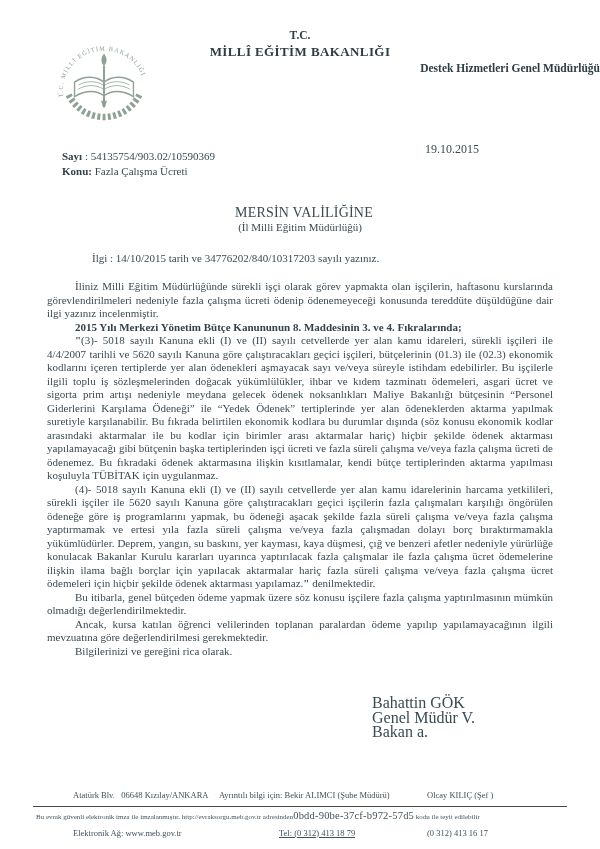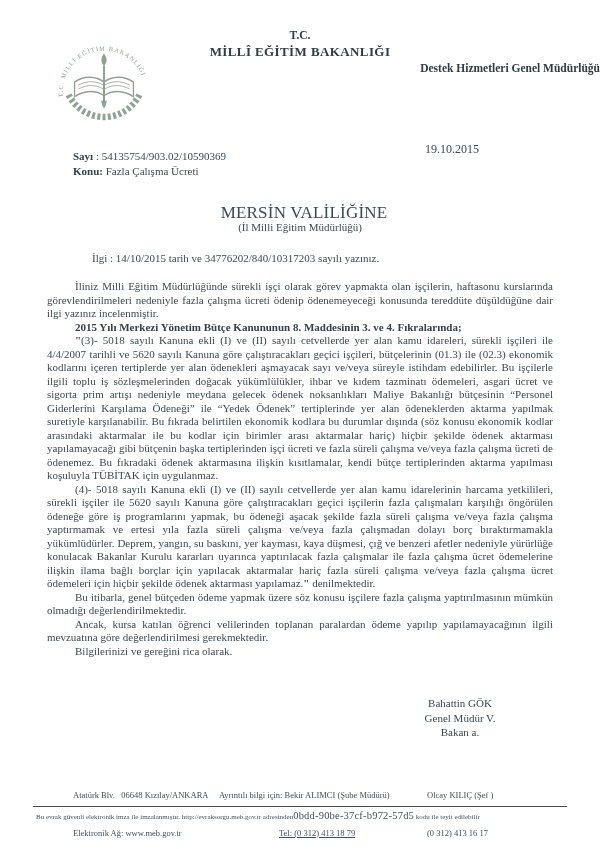--- a/index.html
+++ b/index.html
@@ -8,36 +8,36 @@
     font-family:"Liberation Serif", serif;color:#3a4a52;overflow:hidden;
     margin:0 auto;box-sizing:border-box;
   }
   
   .seal{position:absolute;top:32px;left:50px;width:108px;height:108px;}
   .head-center{position:absolute;top:28px;left:0;right:0;text-align:center;color:#2e3c44;}
   .head-tc{font-size:11.5px;font-weight:bold;line-height:15px;}
   .head-ministry{font-size:13px;font-weight:bold;letter-spacing:.4px;line-height:17px;}
   .head-dept{font-size:11.5px;font-weight:bold;line-height:16px;text-align:right;}
   
-  .meta{position:absolute;top:149px;left:73px;right:48px;font-size:11px;line-height:15px;}
+  .meta{position:absolute;top:149px;left:62px;right:48px;font-size:11px;line-height:15px;}
   .meta-row{white-space:pre-wrap;}
   .b{font-weight:bold;color:#32424a;}
   .date{position:absolute;top:142px;left:425px;font-size:12px;}
   
   .recipient{position:absolute;top:205px;left:0;right:0;text-align:center;line-height:15px;}
-  .recipient .r1{font-size:17px;letter-spacing:.2px;padding-left:8px;}
+  .recipient .r1{font-size:14px;letter-spacing:.2px;padding-left:8px;}
   .recipient .r2{font-size:11px;}
   
   .ilgi{position:absolute;top:252px;left:76px;right:48px;font-size:11px;white-space:pre-wrap;margin-left:16px;}
   
   .bodytext{position:absolute;top:280px;left:47px;width:506px;font-size:11px;line-height:13.5px;text-align:justify;}
   .bodytext p{margin:0;text-indent:28px;}
   .q{font-weight:bold;}
   
-  .signature{position:absolute;top:696px;left:380px;width:160px;text-align:center;font-size:11px;line-height:14.5px;}
+  .signature{position:absolute;top:696px;left:372px;width:160px;text-align:left;font-size:16px;line-height:14.5px;}
   
   .footer{position:absolute;top:764px;left:73px;right:20px;font-size:8.5px;line-height:12.5px;color:#3f505c;display:flex;white-space:pre-wrap;}
   .f-col1{width:146px;flex:none;}
   .f-col2{width:208px;flex:none;}
   .f-col2 .sub{margin-left:60px;text-decoration:underline;}
   .f-col3{flex:none;}
   .rule{position:absolute;top:806px;left:33px;width:534px;border-top:1.2px solid #474747;}
   .verify{position:absolute;top:810px;left:36px;right:20px;font-size:7px;color:#44525a;white-space:nowrap;}
   .verify .code{font-size:10.5px;letter-spacing:.2px;}
 </style>

